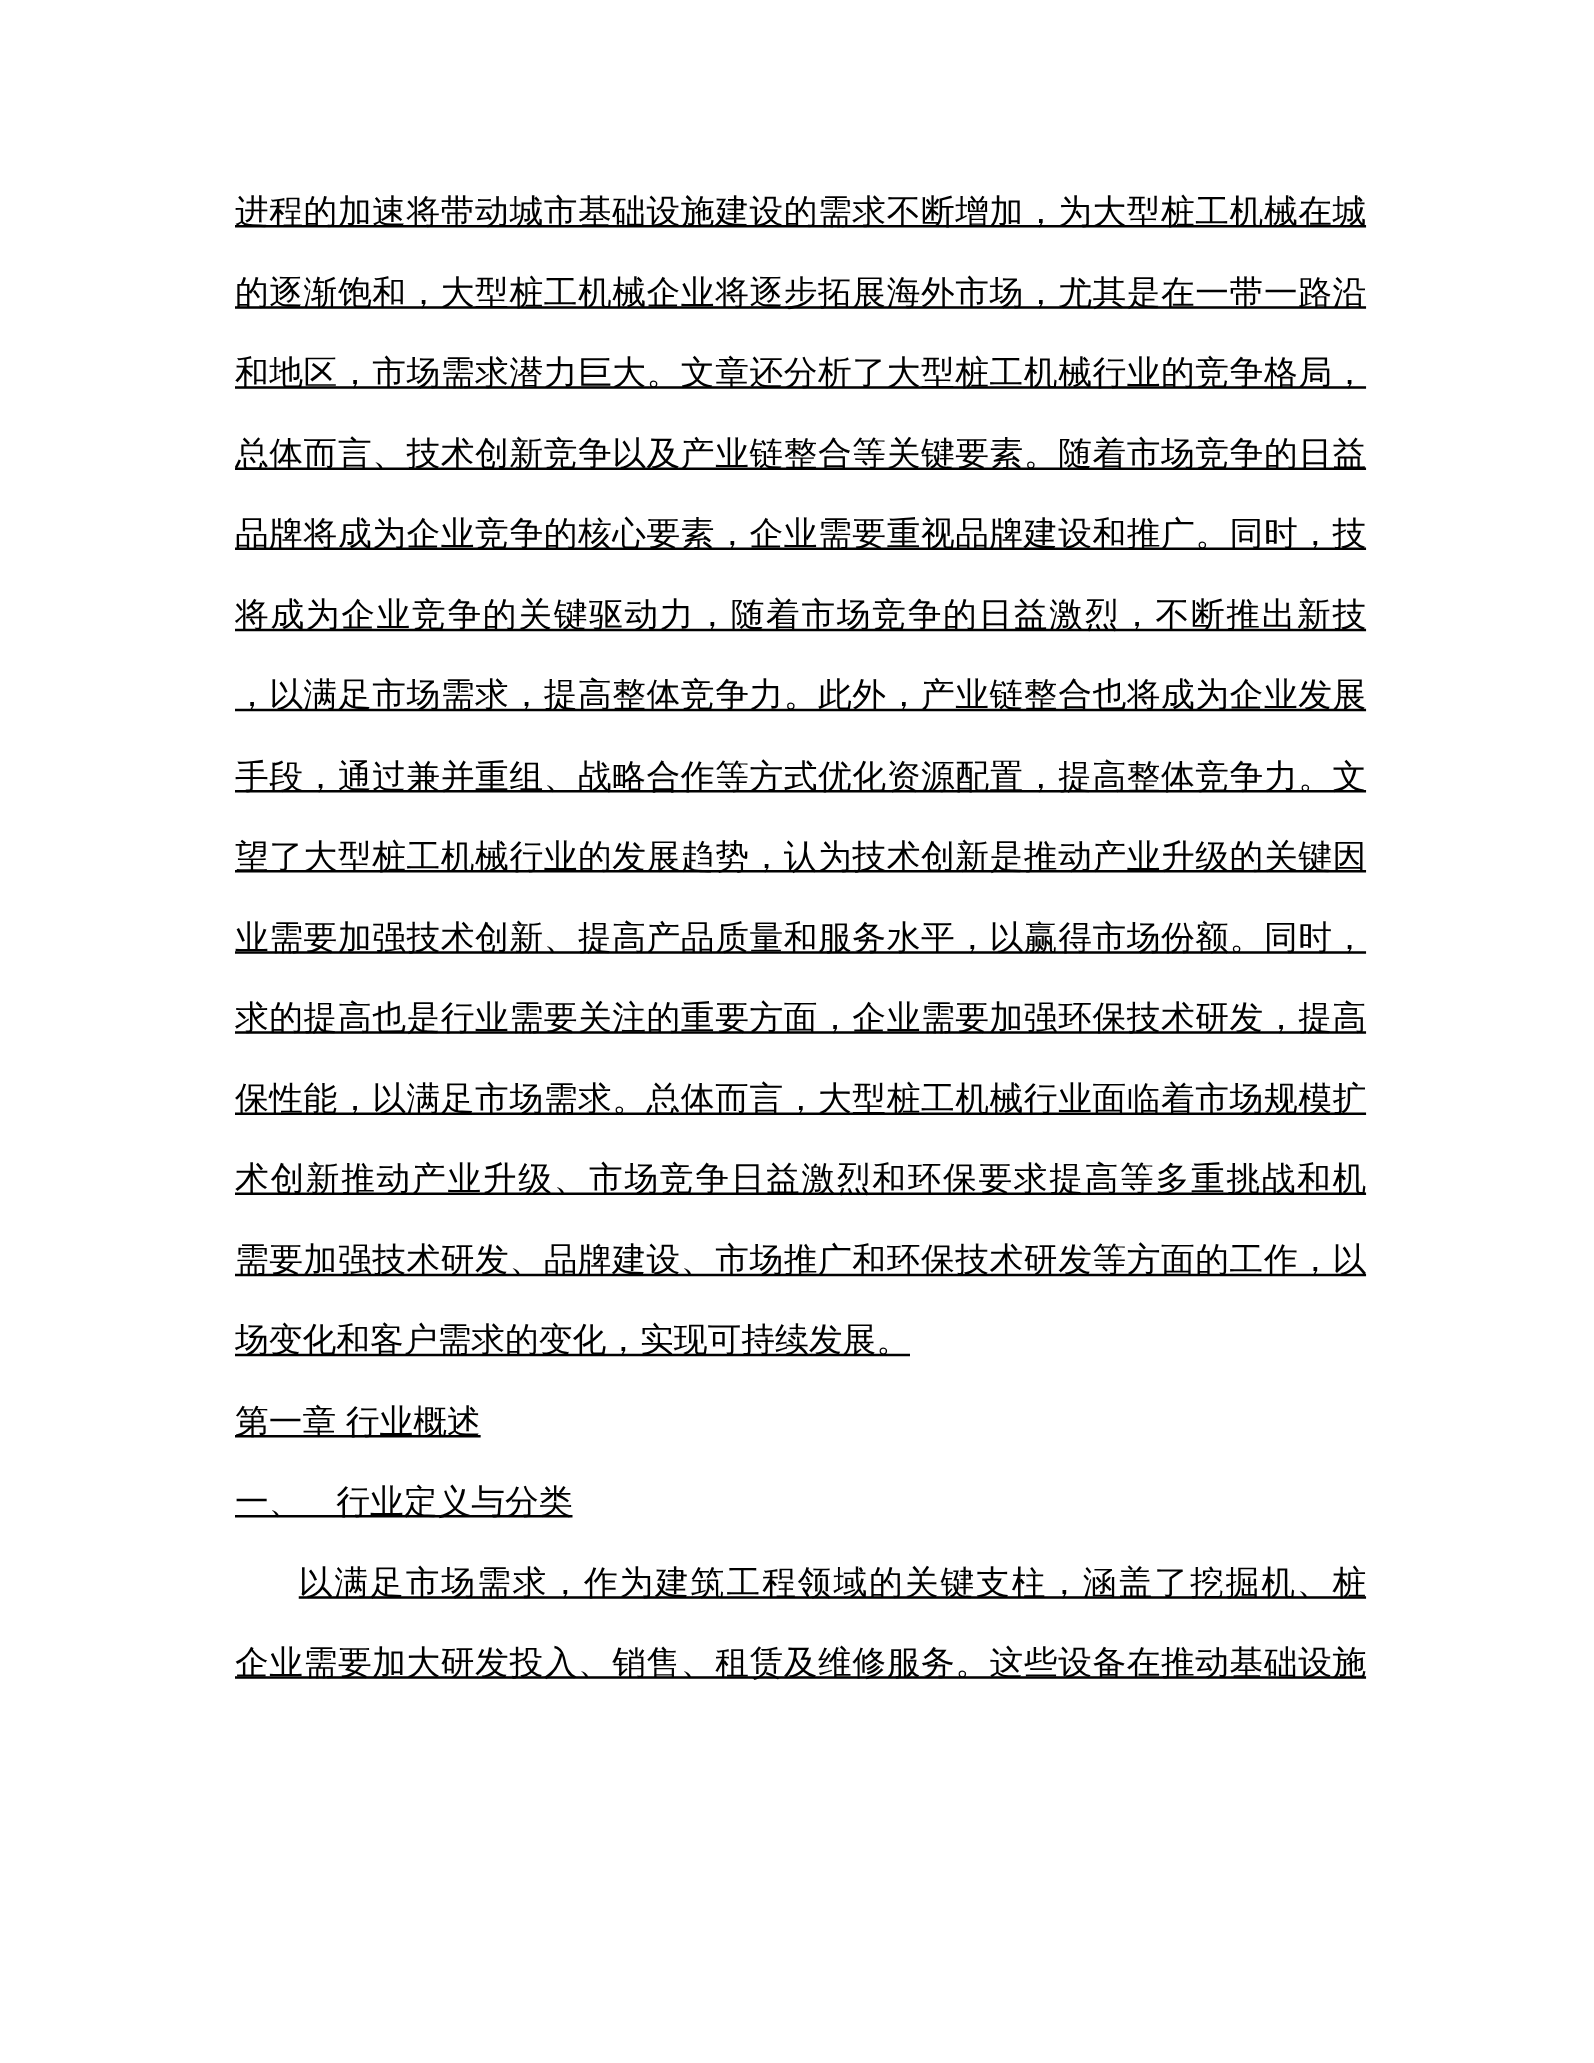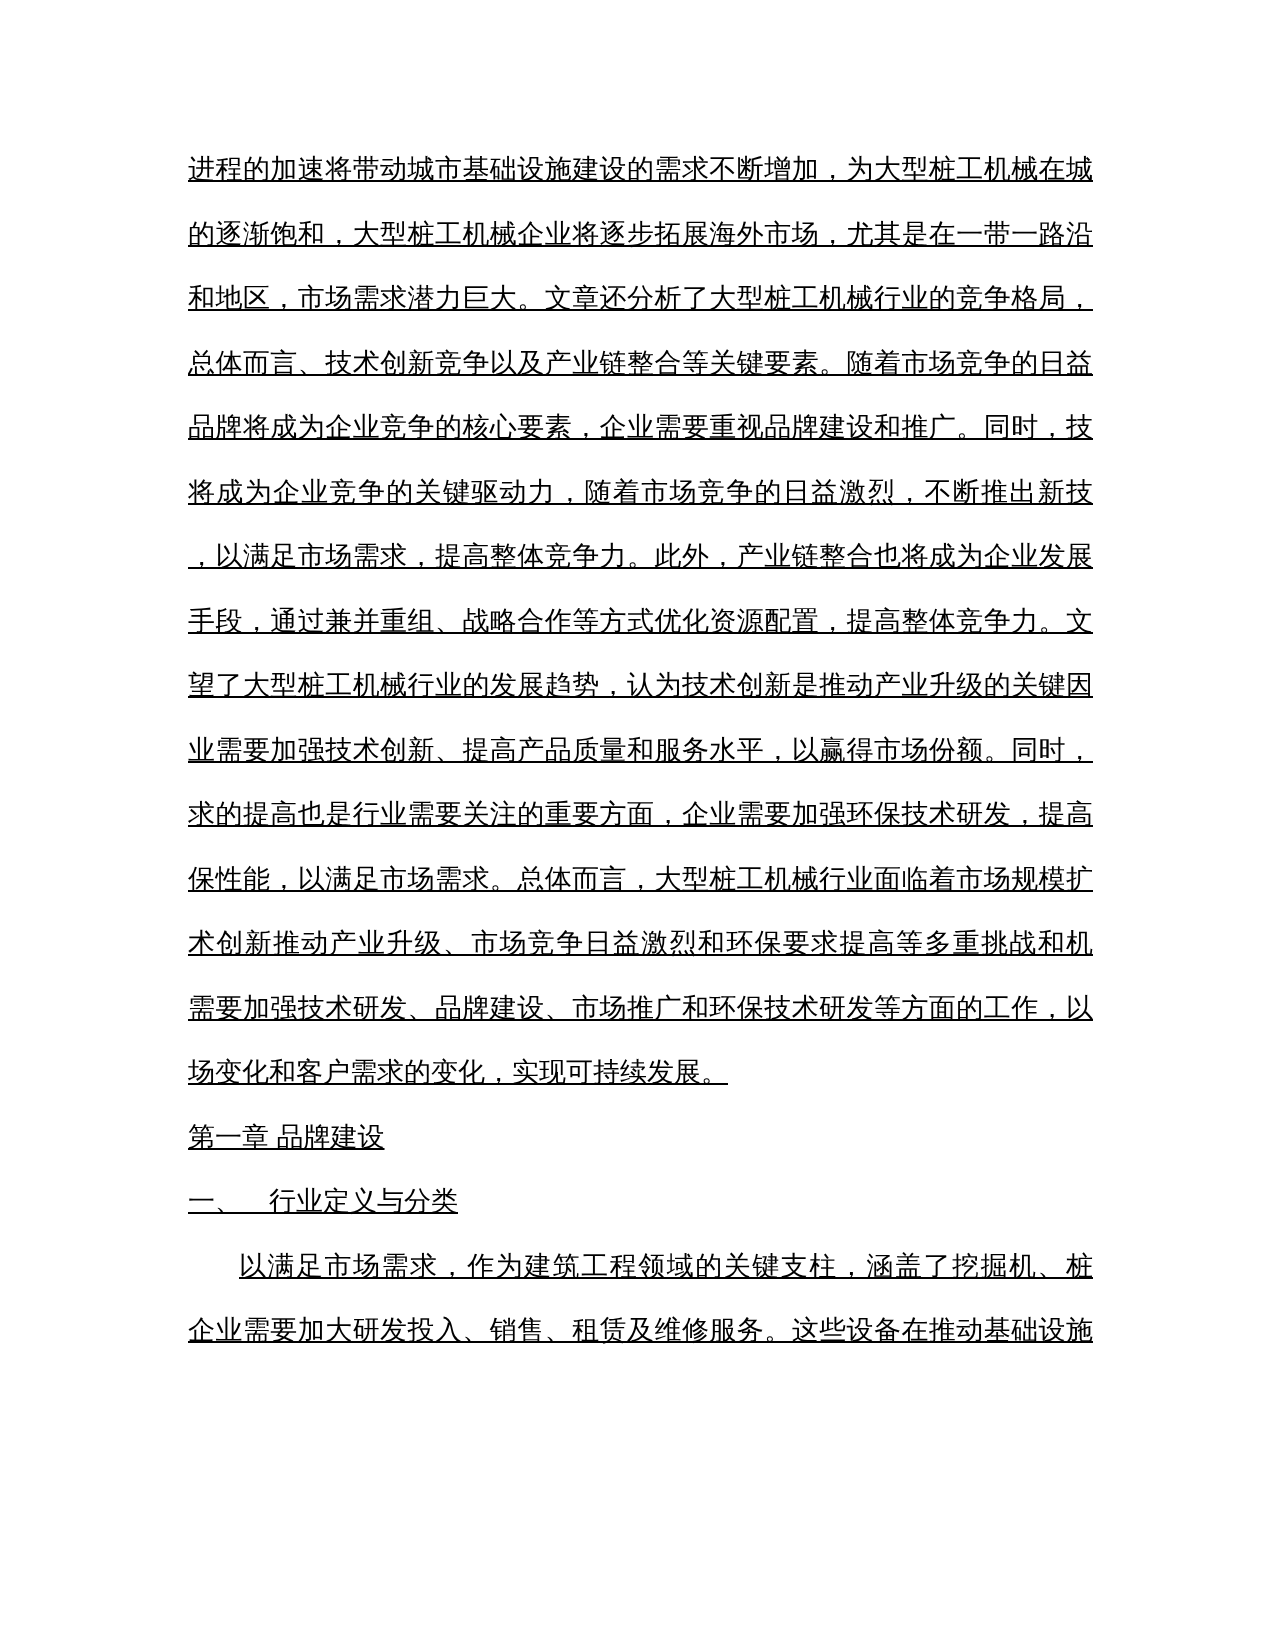--- a/index.html
+++ b/index.html
@@ -58,18 +58,18 @@
     <div class="ln">将成为企业竞争的关键驱动力，随着市场竞争的日益激烈，不断推出新技术、新产品</div>
     <div class="ln">，以满足市场需求，提高整体竞争力。此外，产业链整合也将成为企业发展的重要</div>
     <div class="ln">手段，通过兼并重组、战略合作等方式优化资源配置，提高整体竞争力。文章还展</div>
     <div class="ln">望了大型桩工机械行业的发展趋势，认为技术创新是推动产业升级的关键因素，企</div>
     <div class="ln">业需要加强技术创新、提高产品质量和服务水平，以赢得市场份额。同时，环保要</div>
     <div class="ln">求的提高也是行业需要关注的重要方面，企业需要加强环保技术研发，提高产品环</div>
     <div class="ln">保性能，以满足市场需求。总体而言，大型桩工机械行业面临着市场规模扩大、技</div>
     <div class="ln">术创新推动产业升级、市场竞争日益激烈和环保要求提高等多重挑战和机遇。企业</div>
     <div class="ln">需要加强技术研发、品牌建设、市场推广和环保技术研发等方面的工作，以应对市</div>
     <div class="ln left">场变化和客户需求的变化，实现可持续发展。</div>
-    <div class="ln left">第一章 品牌建设</div>
+    <div class="ln left">第一章 行业概述</div>
     <div class="ln left">一、　行业定义与分类</div>
     <div class="ln indent">以满足市场需求，作为建筑工程领域的关键支柱，涵盖了挖掘机、桩机、旋</div>
     <div class="ln">企业需要加大研发投入、销售、租赁及维修服务。这些设备在推动基础设施建设</div>
   </div>
 </div>
 
 </body></html>

